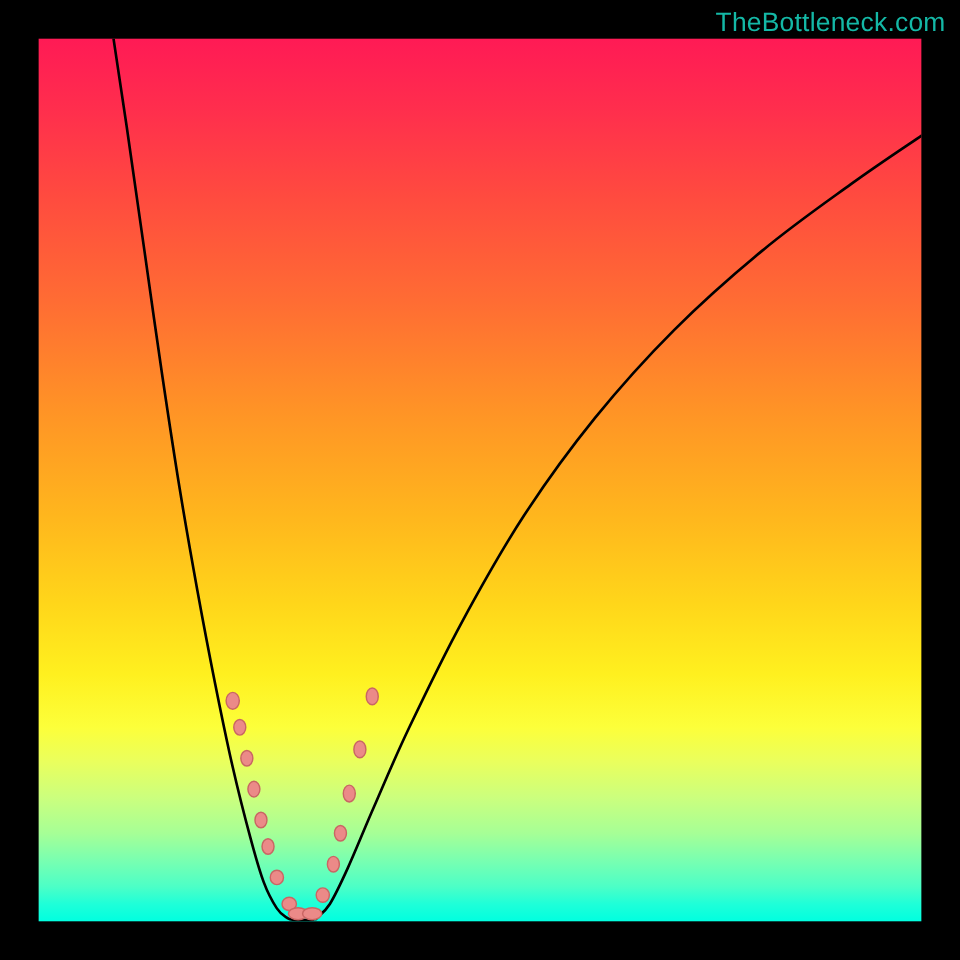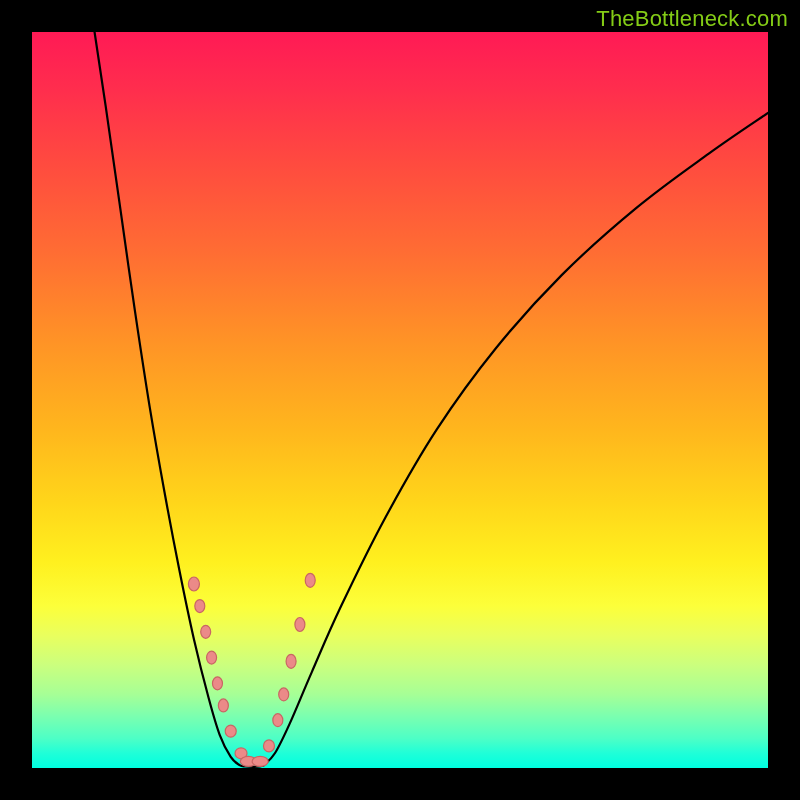--- a/index.html
+++ b/index.html
@@ -44,21 +44,21 @@
       #7affb0 93%,
       #4dffc6 96%,
       #1fffd8 98%,
       #00ffe0 100%
     );
   }
   .watermark {
     position: absolute;
     top: 6px;
     right: 12px;
-    color: #84cc16;
+    color: #14b8a6;
     font-size: 22px;
     font-weight: 500;
     letter-spacing: 0.2px;
     user-select: none;
   }
   svg.curve {
     position: absolute;
     inset: 0;
   }
   .marker {

